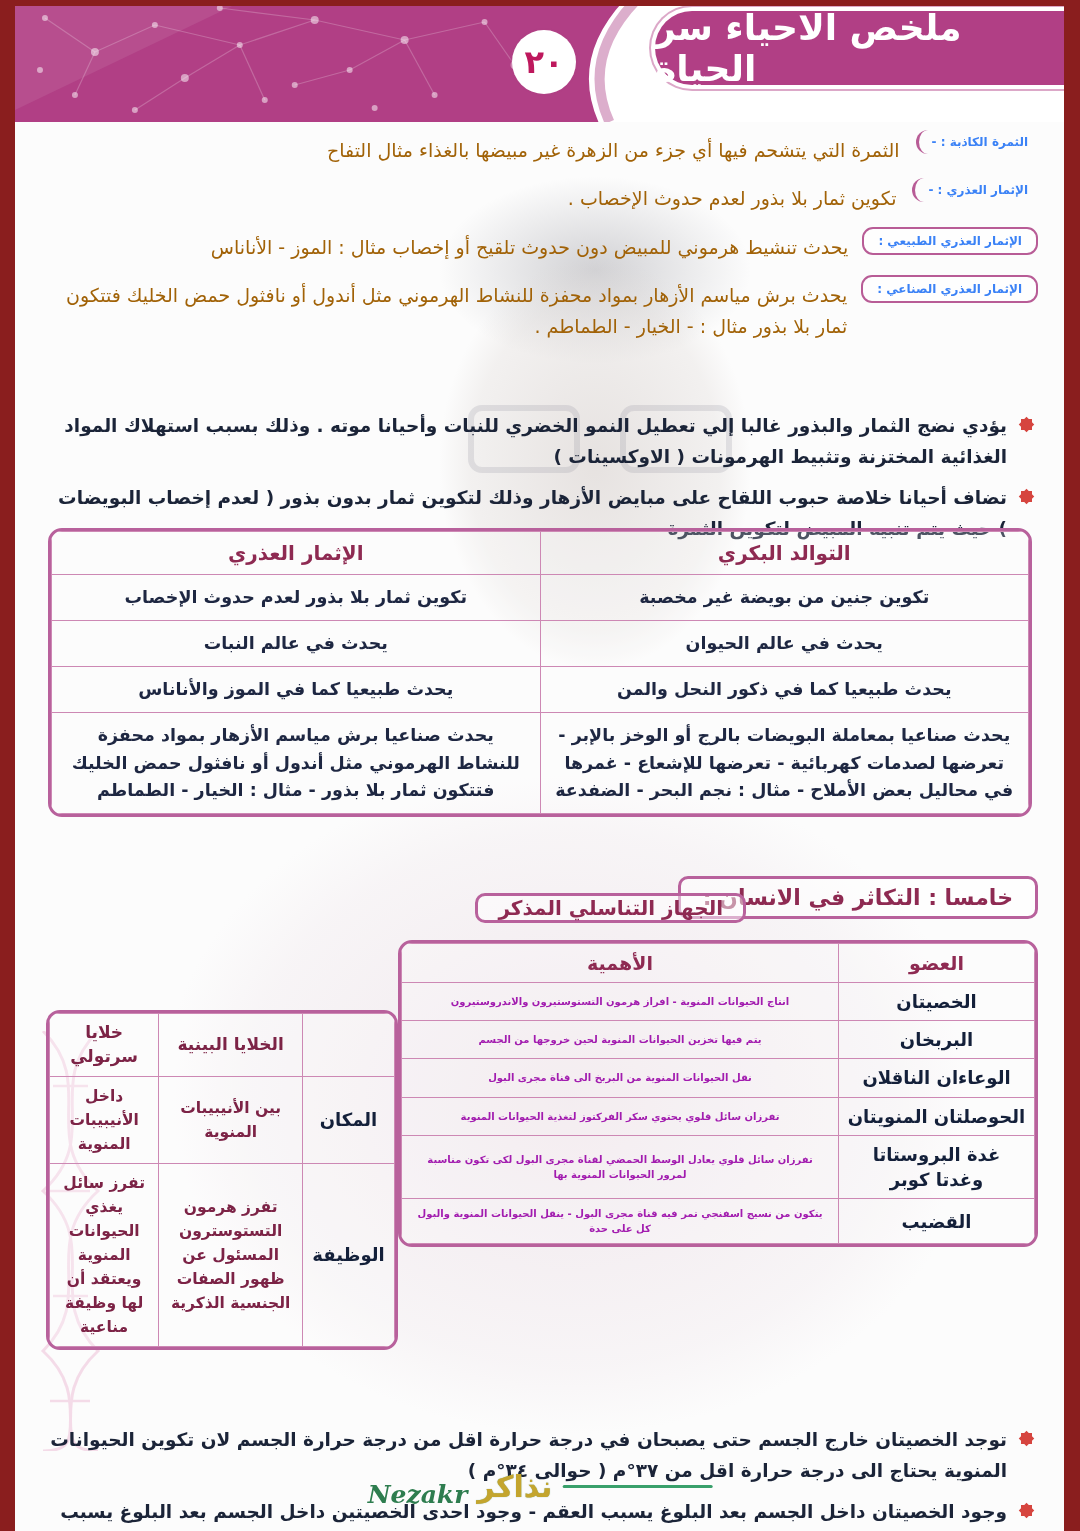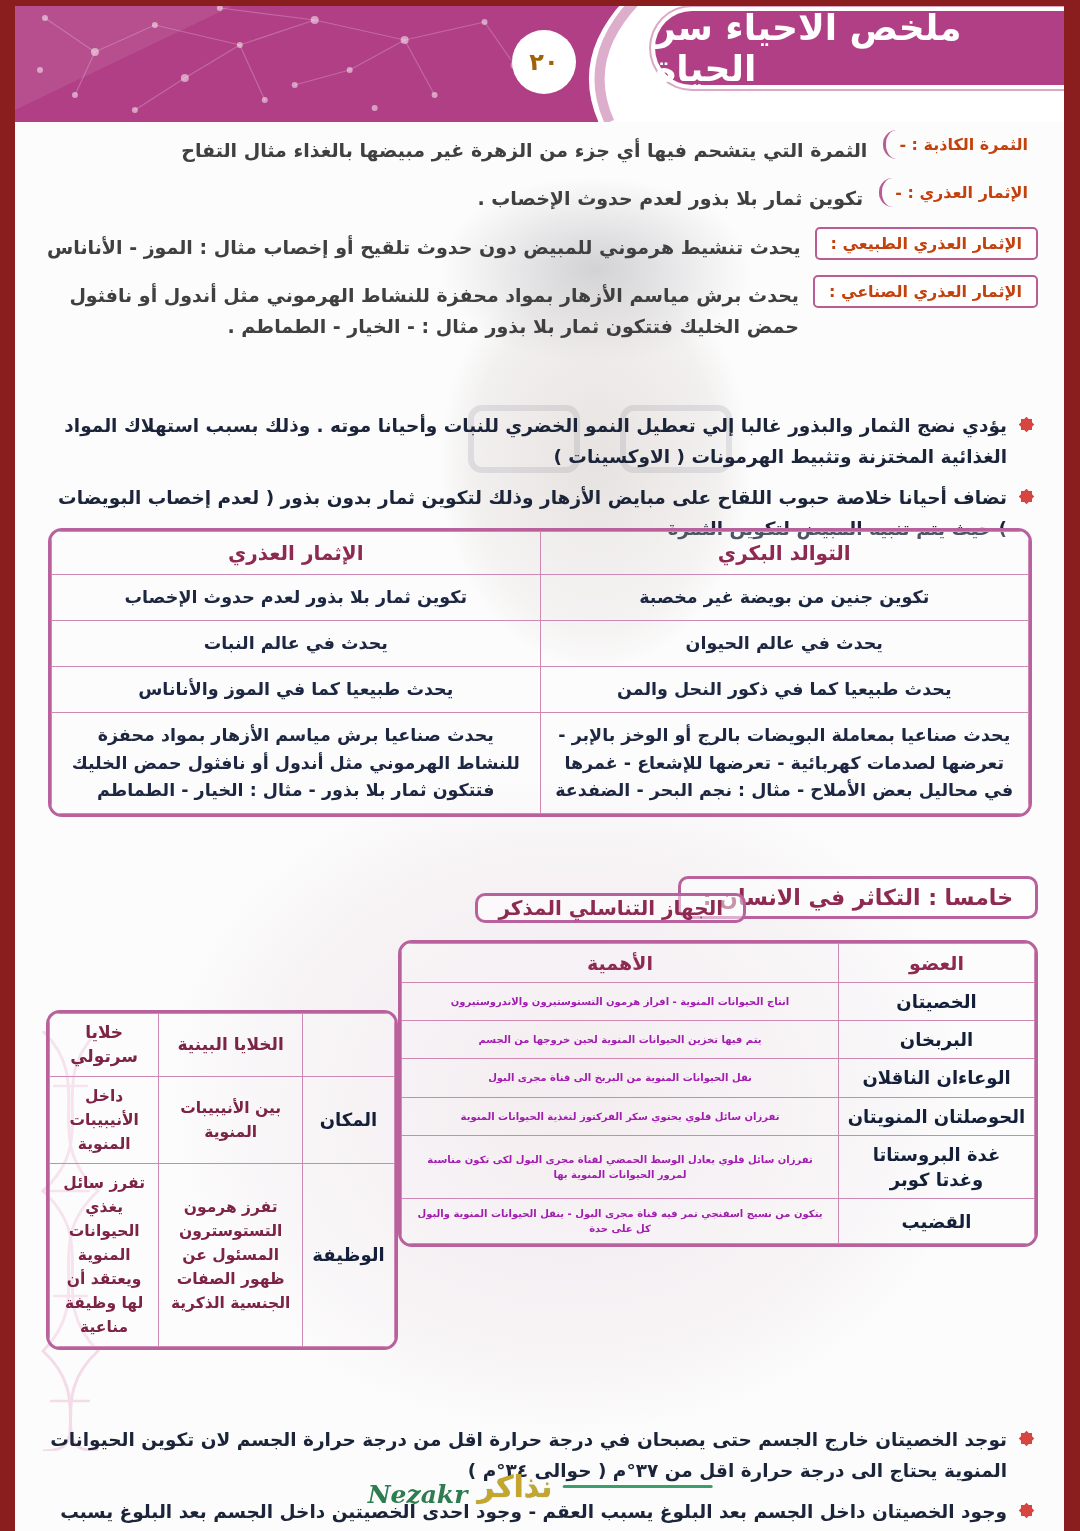--- a/index.html
+++ b/index.html
@@ -22,32 +22,32 @@
 
   
   .header { position: absolute; top: 0; left: 15px; right: 16px; height: 122px; background: #ffffff; z-index: 2; }
   .header-art { position: absolute; inset: 0; width: 100%; height: 100%; }
   .title-banner { position: absolute; top: 11px; right: 0; left: 640px; height: 74px; background: #b13f85;
       border-radius: 40px 0 0 40px; display: flex; align-items: center; justify-content: center;
       box-shadow: 0 0 0 4px #ffffff, 0 0 0 6px rgba(177,63,133,0.45); }
   .title-banner .t { color: #ffffff; font-size: 36px; font-weight: bold; letter-spacing: 1px; }
   .page-num { position: absolute; top: 30px; left: 497px; width: 64px; height: 64px; border-radius: 50%;
       background: #ffffff; display: flex; align-items: center; justify-content: center;
-      font-size: 24px; font-weight: bold; color: #a16207; z-index: 3; box-shadow: 0 0 0 2px rgba(177,63,133,0.25); }
+      font-size: 32px; font-weight: bold; color: #be185d; z-index: 3; box-shadow: 0 0 0 2px rgba(177,63,133,0.25); }
 
   
   .content { position: absolute; top: 128px; left: 42px; right: 42px; height: 1400px; z-index: 2; direction: rtl; overflow: hidden; }
 
   .defs { position: absolute; top: 2px; right: 0; left: 0; }
   .def-row { display: flex; align-items: flex-start; gap: 14px; margin-bottom: 13px; }
-  .def-term { position: relative; font-weight: bold; font-size: 16px; color: #c2410c; white-space: nowrap; padding: 5px 10px 5px 18px; }
+  .def-term { position: relative; font-weight: bold; font-size: 12px; color: #3b82f6; white-space: nowrap; padding: 5px 10px 5px 18px; }
   .def-term.bracket::after { content: ""; position: absolute; left: 2px; top: 0; bottom: 0; width: 14px;
       border-left: 3.5px solid #b85c96; border-top-left-radius: 14px; border-bottom-left-radius: 14px; }
-  .def-term.boxed { border: 2.5px solid #b85c96; border-radius: 5px; padding: 5px 14px; background: rgba(255,255,255,0.55); }
-  .def-text { flex: 1; font-weight: bold; font-size: 19px; color: #404040; line-height: 1.6; padding-top: 5px; text-align: right; }
+  .def-term.boxed { border: 2.5px solid #b85c96; border-radius: 11px; padding: 5px 14px; background: rgba(255,255,255,0.55); }
+  .def-text { flex: 1; font-weight: normal; font-size: 19px; color: #a16207; line-height: 1.6; padding-top: 5px; text-align: right; }
 
   .notes { position: absolute; right: 4px; left: 4px; margin-top: 32px; }
   .notes.top { top: 250px; }
   .notes.bottom { top: 1264px; }
   .note { position: relative; padding-right: 27px; font-weight: bold; font-size: 18.5px; color: #1b2438; line-height: 1.7; margin-bottom: 9px; text-align: right; }
   .bullet { position: absolute; right: 2px; top: 9px; width: 11px; height: 11px; background: #d6453f; transform: rotate(45deg); }
   .bullet::after { content: ""; position: absolute; inset: 0; background: #d6453f; transform: rotate(45deg); }
 
   .tbl-wrap { border: 3px solid #b8619c; border-radius: 14px; overflow: hidden; background: rgba(255,255,255,0.22); }
   table { width: 100%; border-collapse: collapse; direction: rtl; }

